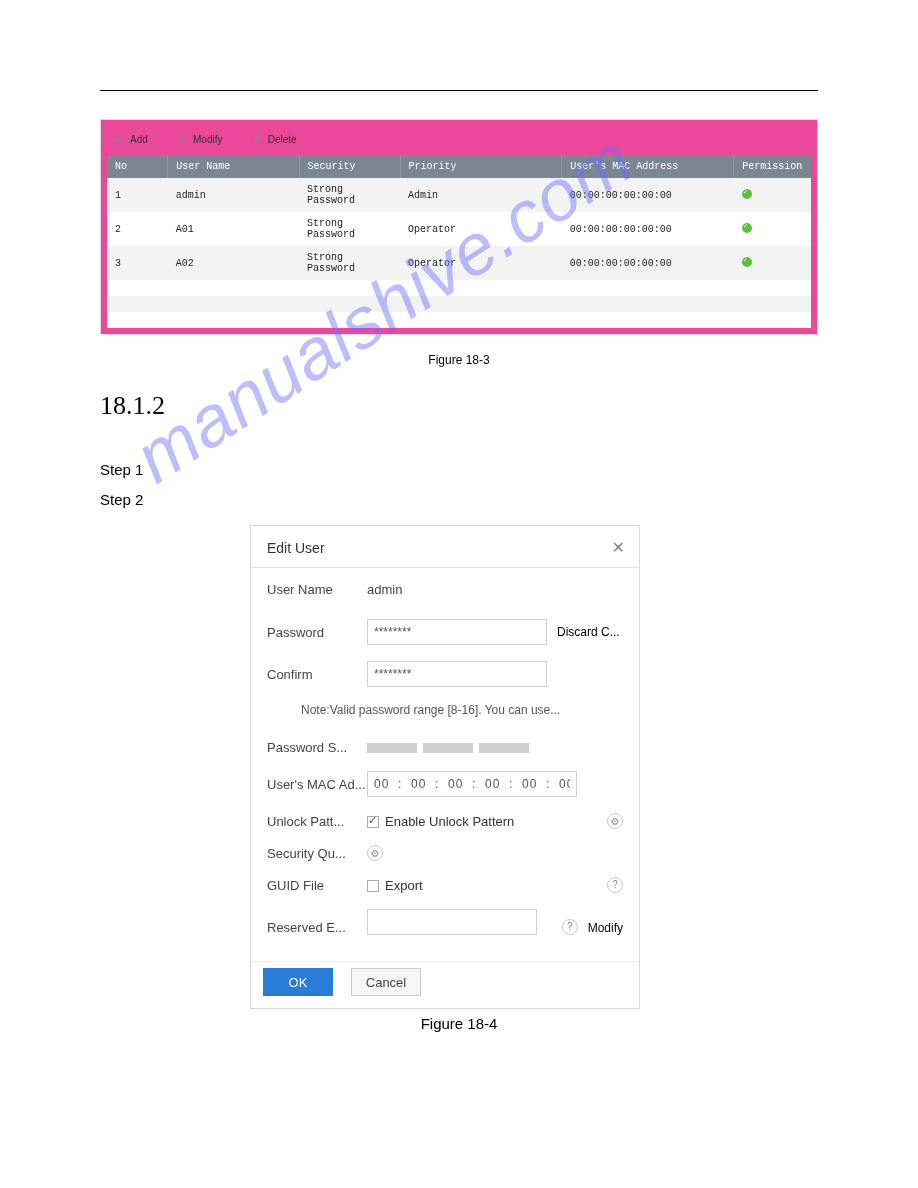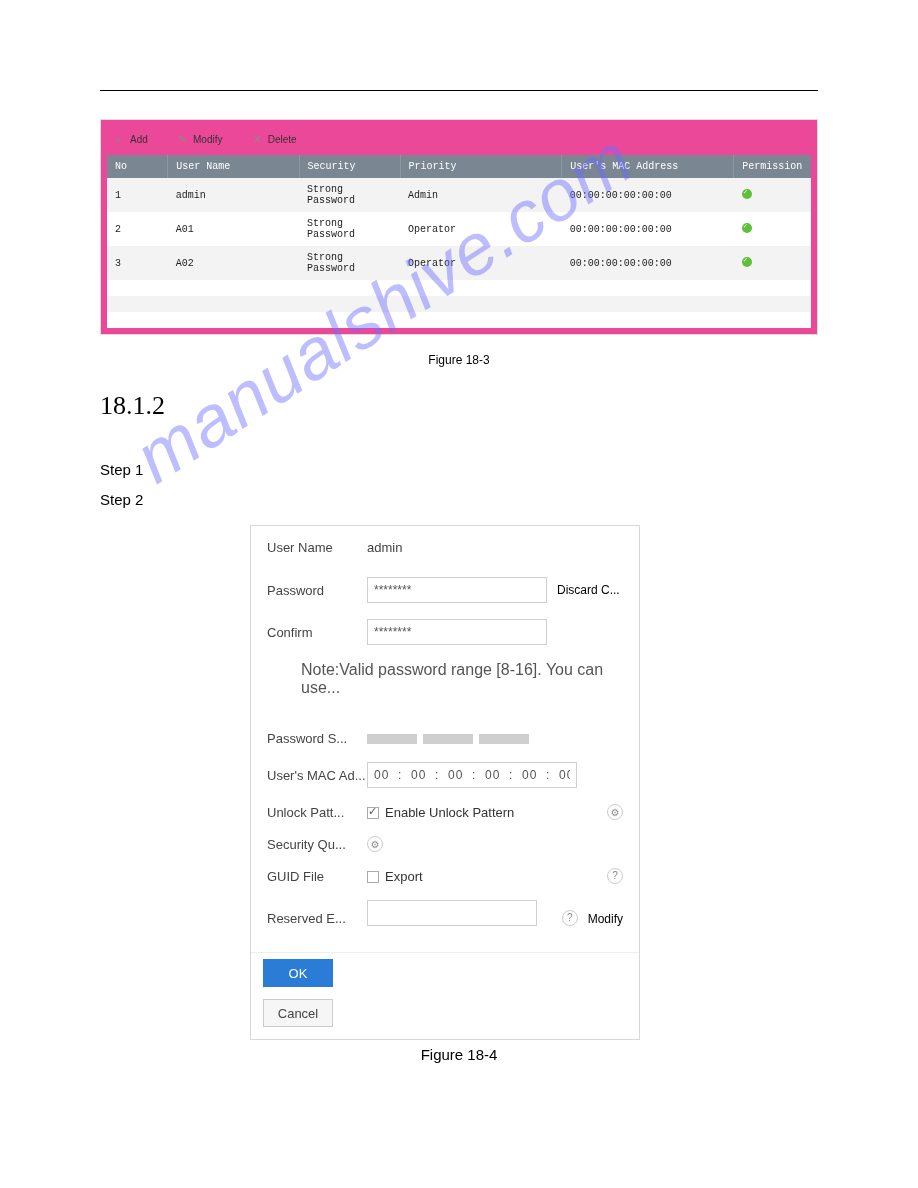--- a/index.html
+++ b/index.html
@@ -30,30 +30,30 @@
   .dialog-close { color:#888; font-size:16px; cursor:pointer; }
   .dialog-body { padding: 14px 16px 10px 16px; }
   .form-row { display:flex; align-items:center; margin-bottom: 16px; }
   .form-row.label-row { margin-bottom: 22px; }
   .form-label { width: 100px; font-size: 13px; color:#444; white-space: nowrap; overflow:hidden; text-overflow: ellipsis; }
   .form-value { flex:1; font-size:13px; color:#444; }
   .text-input { border:1px solid #d0d0d0; height:26px; padding:0 6px; font-size:12px; color:#555; width:180px; background:#fff; }
   .text-input.wide { width: 210px; }
   .mac-input { letter-spacing: 1px; }
   .side-link { margin-left: 10px; font-size:12px; color:#000000; cursor:pointer; }
-  .note-text { font-size:16px; color:#555; margin: 2px 0 34px 34px; }
+  .note-text { font-size:12px; color:#555; margin: 2px 0 23px 34px; }
   .strength-bar { display:inline-flex; gap:6px; }
   .strength-seg { width:50px; height:10px; background:#cfcfcf; }
   .checkbox { display:inline-block; width:12px; height:12px; border:1px solid #aaa; margin-right:6px; vertical-align:middle; position:relative; }
   .checkbox.checked::after { content:"✓"; position:absolute; top:-3px; left:0; font-size:11px; color:#555; }
   .gear-btn { display:inline-block; width:16px; height:16px; border:1px solid #ccc; border-radius:50%; color:#888; font-size:11px; text-align:center; line-height:14px; cursor:pointer; margin-left:auto; }
   .gear-btn::before { content:"⚙"; font-size:10px; }
   .help-btn { display:inline-block; width:16px; height:16px; border:1px solid #ccc; border-radius:50%; color:#888; font-size:10px; text-align:center; line-height:14px; cursor:pointer; margin-left:auto; }
   .help-btn::before { content:"?"; }
-  .dialog-footer { display:flex; justify-content:flex-start; gap:12px; padding: 6px 12px 12px 12px; border-top:1px solid #eee;flex-direction:column; }
+  .dialog-footer { display:flex; justify-content:flex-start; gap:18px; padding: 6px 12px 12px 12px; border-top:1px solid #eee; }
   .btn { width:70px; height:28px; font-size:13px; cursor:pointer; border:1px solid #ccc; background:#f6f6f6; color:#444; }
   .btn.primary { background:#2b7cd6; border-color:#2b7cd6; color:#fff; }
   .fig-caption-2 { text-align:center; font-size:15px; margin-top:6px; }
 
   .watermark { position:absolute; top:430px; left:120px; font-size:72px; font-family: Arial, sans-serif; color:rgba(108,108,255,0.45); transform: rotate(-33deg); transform-origin: left top; pointer-events:none; letter-spacing:1px; font-style:italic; }
 
   .col-no { width: 60px; }
   .col-user { width: 130px; }
   .col-sec { width: 100px; }
   .col-pri { width: 160px; }
@@ -137,20 +137,24 @@
   </div>
 
   <div class="caption">Figure 18-3</div>
 
   <div class="sec-num">18.1.2</div>
 
   <div class="step">Step 1</div>
   <div class="step">Step 2</div>
 
   <div class="dialog">
+    <div class="dialog-header">
+      <span class="dialog-title">Edit User</span>
+      <span class="dialog-close">✕</span>
+    </div>
     <div class="dialog-body">
 
       <div class="form-row label-row">
         <div class="form-label">User Name</div>
         <div class="form-value">admin</div>
       </div>
 
       <div class="form-row">
         <div class="form-label">Password</div>
         <input class="text-input" type="text" value="********" style="">

